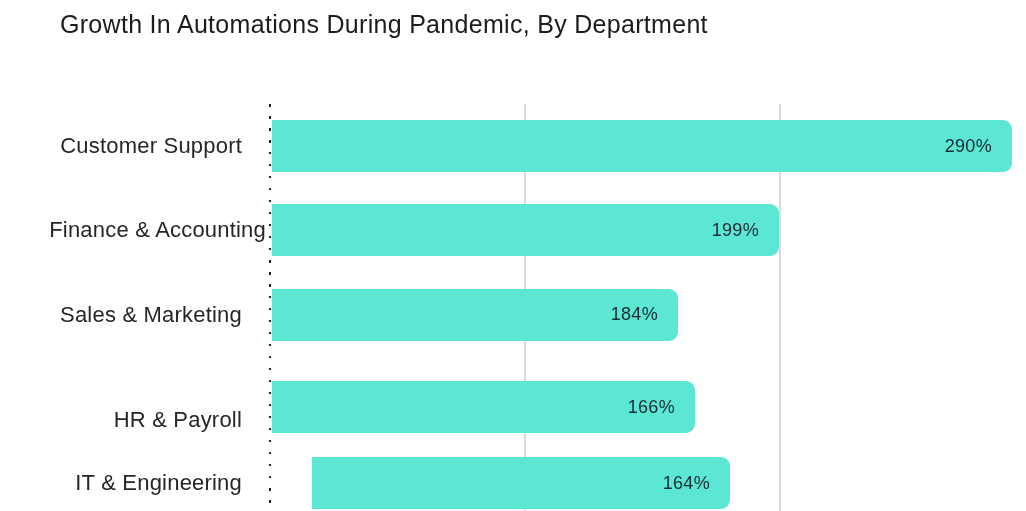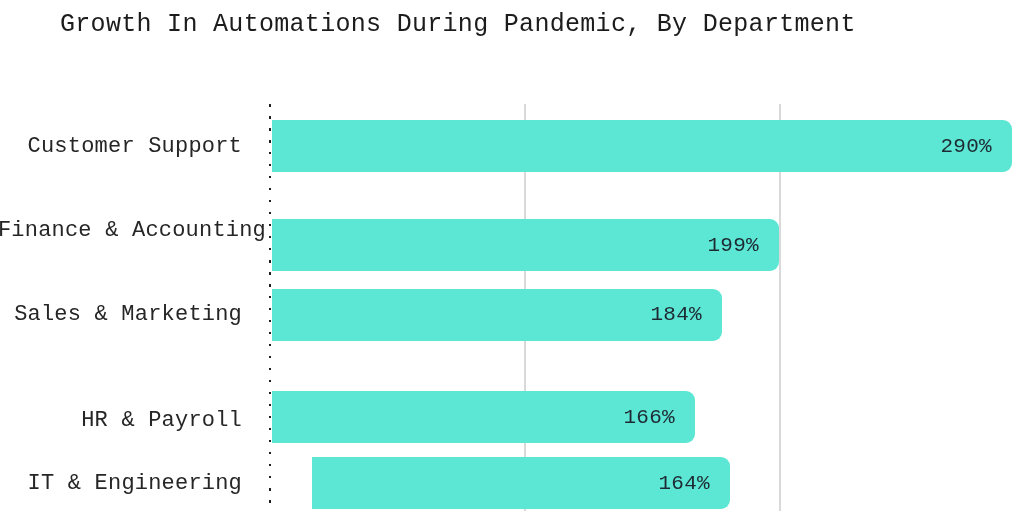--- a/index.html
+++ b/index.html
@@ -7,21 +7,20 @@
     padding: 0;
     background: #ffffff;
     font-family: "Liberation Sans", sans-serif;
   }
   .canvas {
     position: relative;
     width: 1026px;
     height: 511px;
     overflow: hidden;
     background: var(--bg, #ffffff);
-    font-family: Liberation Mono, monospace;
   }
   .chart-title {
     position: absolute;
     left: 60px;
     top: 10px;
     font-size: 25px;
     font-weight: 500;
     letter-spacing: 0.3px;
     color: var(--title-color, #1c1c1c);
     white-space: nowrap;
@@ -69,21 +68,21 @@
     left: 272px;
     height: 52px;
     background: var(--bar-color, #5ce7d4);
     border-radius: 0 9px 9px 0;
     z-index: 2;
     display: flex;
     align-items: center;
     justify-content: flex-end;
   }
   .bar-value {
-    font-size: 21px;
+    font-size: 18px;
     font-weight: 500;
     letter-spacing: 0.3px;
     color: var(--value-color, #1e2a33);
     padding-right: 20px;
     white-space: nowrap;
   }
 </style>
 </head>
 <body>
 
@@ -96,29 +95,29 @@
     </div>
 
   <div class="y-axis-dotted"></div>
 
   <div id="rows-layer">
       <div class="cat-label" style="top: 120px;">Customer Support</div>
       <div class="bar" style="top: 120px; width: 740px;">
         <span class="bar-value">290%</span>
       </div>
       <div class="cat-label" style="top: 204.25px; padding-left: 24px;">Finance &amp; Accounting</div>
-      <div class="bar" style="top: 204.25px; width: 507px; margin-top: 15px;">
+      <div class="bar" style="top: 204.25px; width: 507px;">
         <span class="bar-value">199%</span>
       </div>
       <div class="cat-label" style="top: 288.5px;">Sales &amp; Marketing</div>
-      <div class="bar" style="top: 288.5px; width: 450px;">
+      <div class="bar" style="top: 288.5px; width: 406px;">
         <span class="bar-value">184%</span>
       </div>
       <div class="cat-label" style="top: 394px; text-align: right;">HR &amp; Payroll</div>
-      <div class="bar" style="top: 391px; width: 423px;">
+      <div class="bar" style="top: 381px; width: 423px;">
         <span class="bar-value">166%</span>
       </div>
       <div class="cat-label" style="top: 457px;">IT &amp; Engineering</div>
       <div class="bar" style="top: 457px; width: 418px; margin-left: 40px;">
         <span class="bar-value">164%</span>
       </div>
     </div>
 </div>
 
 </body></html>

